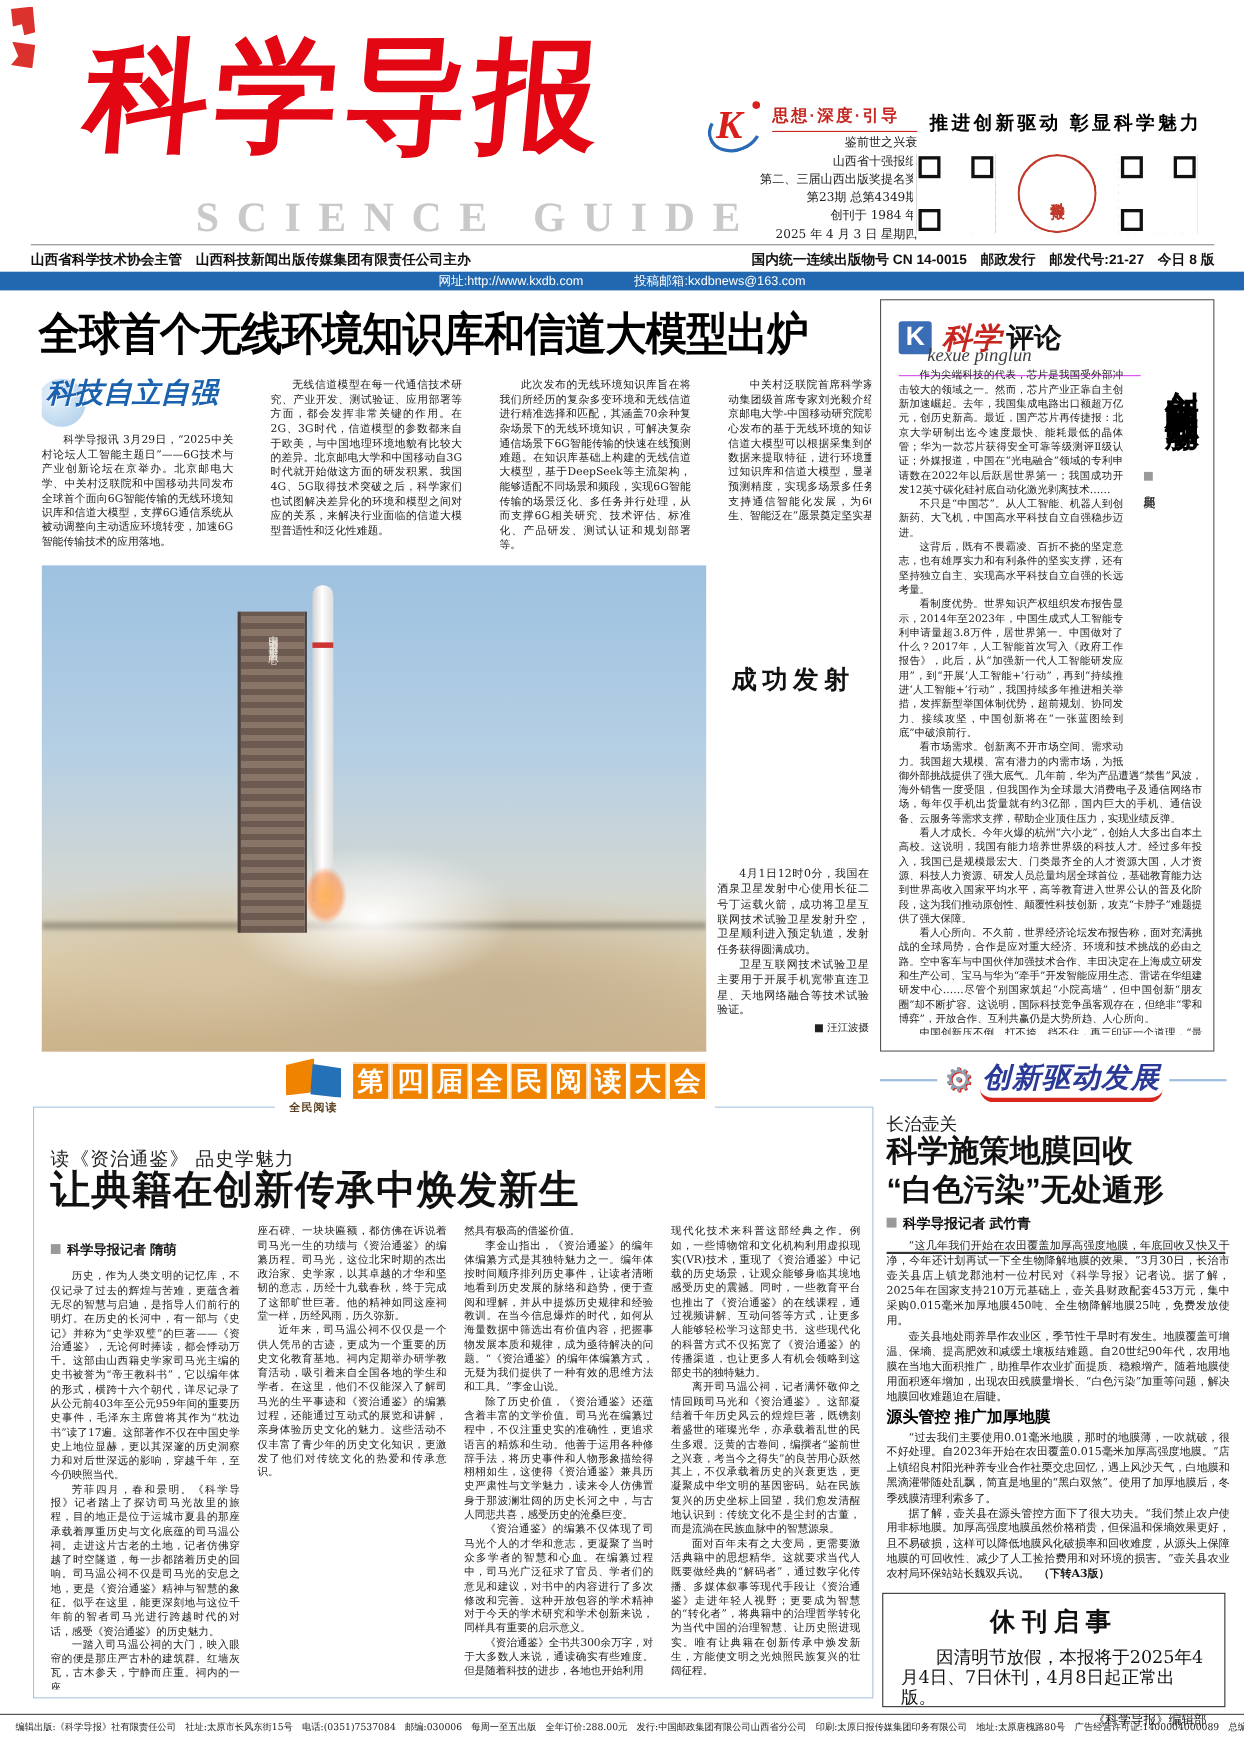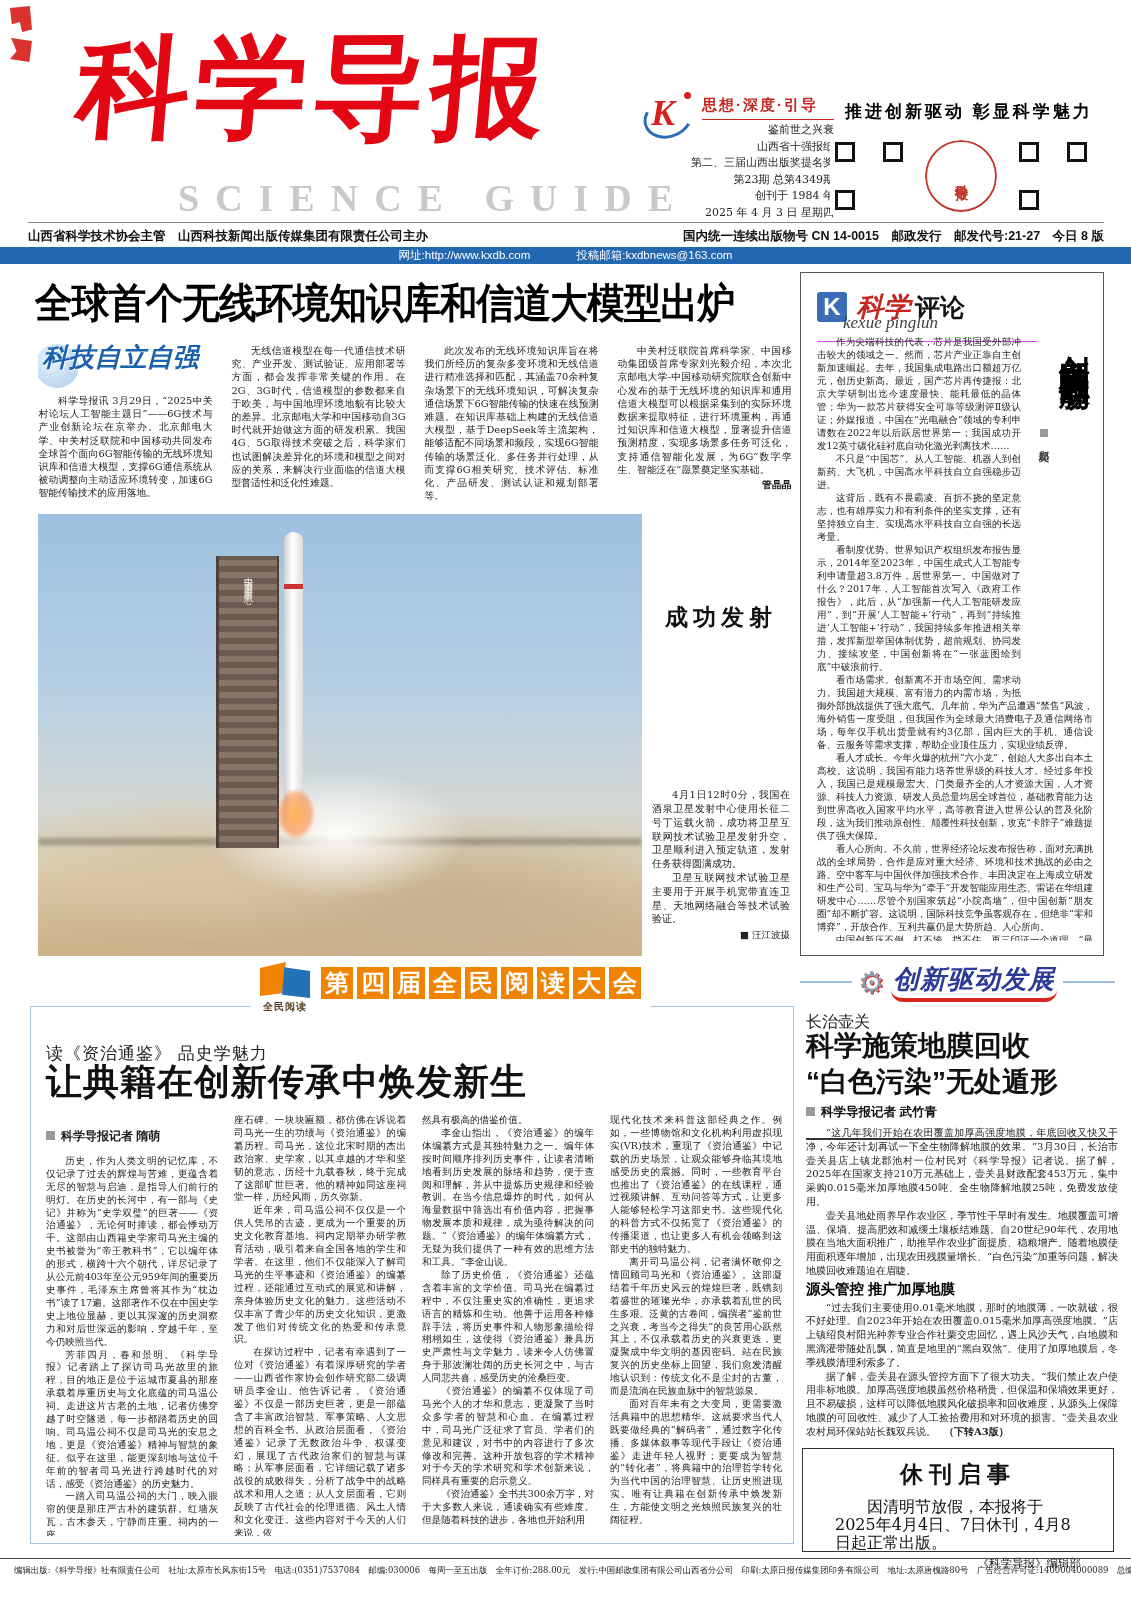--- a/index.html
+++ b/index.html
@@ -44,21 +44,21 @@
   .rule1 { left:28px; top:222px; width:1076px; height:1px; background:#8a8a8a; }
   .publine { left:28px; top:228px; width:1076px; display:flex; justify-content:space-between;
              font-size:12.5px; font-weight:bold; color:#111; }
   .bluebar { left:0; top:247px; width:1131px; height:17px; background:#2268b0; color:#fff;
              font-size:11.5px; display:flex; align-items:center; justify-content:center; gap:46px; }
 
   
   .lead-title { left:35px; top:276px; width:800px; margin:0; font-size:41px; font-weight:bold;
                 color:#000; white-space:nowrap; transform:scaleX(0.92); transform-origin:left;
                 letter-spacing:-1px; }
-  .lead-body { left:38px; top:344px; width:754px; height:166px; display:flex; gap:19px; overflow:hidden;justify-content:center; }
+  .lead-body { left:38px; top:344px; width:754px; height:166px; display:flex; gap:34px; overflow:hidden; }
   .lead-body .lcol { width:174px; flex:0 0 174px; font-size:9.8px; line-height:13.2px; text-align:justify;
                      font-family:"DejaVu Serif",serif; color:#1a1a1a; }
   .lead-body p { margin:0; text-indent:2em; }
   .lead-body .auth { text-align:right; text-indent:0; font-weight:bold; margin-top:2px; }
   .lead-badge { position:relative; width:174px; height:46px; margin-bottom:4px; }
   .lead-badge .circle { position:absolute; left:-4px; top:0; width:44px; height:44px; border-radius:50%;
                         background:radial-gradient(circle at 35% 35%, #e8f2fb, #a9cbe8); }
   .lead-badge .txt { position:absolute; left:4px; top:7px; font-size:26px; font-weight:bold; font-style:italic;
                      color:#1b62ae; letter-spacing:0px; white-space:nowrap; text-shadow:1px 1px 0 #fff; }
 
@@ -144,21 +144,21 @@
   .ikicker { left:806px; top:1012px; font-size:16px; color:#222; }
   .ititle { left:806px; top:1028px; margin:0; font-size:28px; font-weight:bold; line-height:36px; white-space:nowrap; }
   .ibyline { left:806px; top:1104px; width:308px; font-size:12.5px; font-weight:bold;
              border-bottom:2px solid #333; padding-bottom:17px; }
   .ibody { left:806px; top:1126px; width:312px; height:314px; overflow:hidden; }
   .ibody h3 { margin:5px 0 4px 0; font-size:14.5px; font-family:"Liberation Sans",sans-serif; color:#000; }
   .ibody .cont { font-weight:bold; margin-left:8px; }
 
   
   .nbox { left:802px; top:1448px; width:312px; height:104px; border:1px solid #333; box-sizing:border-box;
-          padding:8px 32px; }
+          padding:8px 16px; }
   .ntitle { text-align:center; font-size:23px; font-weight:bold; letter-spacing:6px; margin-top:2px; }
   .nbody { margin:8px 0 0 0; font-size:16px; line-height:18px; text-indent:2em;
            font-family:"DejaVu Serif",serif; }
   .nsign { text-align:right; font-size:11.5px; margin-top:4px; font-family:"DejaVu Serif",serif; }
 
   
   .frule { left:0; top:1558px; width:1131px; height:1px; background:#444; }
   .ftext { left:14px; top:1565px; width:1117px; font-size:8.6px; color:#222; white-space:nowrap;
            transform:scaleX(0.98); transform-origin:left; font-family:"DejaVu Serif",serif; }
 </style>
@@ -303,21 +303,20 @@
       <div class="byline">
         <span class="sq"></span><span>科学导报记者 隋萌</span>
       </div>
       <p>历史，作为人类文明的记忆库，不仅记录了过去的辉煌与苦难，更蕴含着无尽的智慧与启迪，是指导人们前行的明灯。在历史的长河中，有一部与《史记》并称为“史学双璧”的巨著——《资治通鉴》，无论何时捧读，都会悸动万千。这部由山西籍史学家司马光主编的史书被誉为“帝王教科书”，它以编年体的形式，横跨十六个朝代，详尽记录了从公元前403年至公元959年间的重要历史事件，毛泽东主席曾将其作为“枕边书”读了17遍。这部著作不仅在中国史学史上地位显赫，更以其深邃的历史洞察力和对后世深远的影响，穿越千年，至今仍映照当代。</p>
       <p>芳菲四月，春和景明。《科学导报》记者踏上了探访司马光故里的旅程，目的地正是位于运城市夏县的那座承载着厚重历史与文化底蕴的司马温公祠。走进这片古老的土地，记者仿佛穿越了时空隧道，每一步都踏着历史的回响。司马温公祠不仅是司马光的安息之地，更是《资治通鉴》精神与智慧的象征。似乎在这里，能更深刻地与这位千年前的智者司马光进行跨越时代的对话，感受《资治通鉴》的历史魅力。</p>
       <p>一踏入司马温公祠的大门，映入眼帘的便是那庄严古朴的建筑群。红墙灰瓦，古木参天，宁静而庄重。祠内的一座</p>
     </div>
     <div class="rcol">
       <p style="text-indent:0">座石碑、一块块匾额，都仿佛在诉说着司马光一生的功绩与《资治通鉴》的编纂历程。司马光，这位北宋时期的杰出政治家、史学家，以其卓越的才华和坚韧的意志，历经十九载春秋，终于完成了这部旷世巨著。他的精神如同这座祠堂一样，历经风雨，历久弥新。</p>
       <p>近年来，司马温公祠不仅仅是一个供人凭吊的古迹，更成为一个重要的历史文化教育基地。祠内定期举办研学教育活动，吸引着来自全国各地的学生和学者。在这里，他们不仅能深入了解司马光的生平事迹和《资治通鉴》的编纂过程，还能通过互动式的展览和讲解，亲身体验历史文化的魅力。这些活动不仅丰富了青少年的历史文化知识，更激发了他们对传统文化的热爱和传承意识。</p>
-      <p>在探访过程中，记者有幸遇到了一位对《资治通鉴》有着深厚研究的学者——山西省作家协会创作研究部二级调研员李金山。他告诉记者，《资治通鉴》不仅是一部历史巨著，更是一部蕴含了丰富政治智慧、军事策略、人文思想的百科全书。从政治层面看，《资治通鉴》记录了无数政治斗争、权谋变幻，展现了古代政治家们的智慧与谋略；从军事层面看，它详细记载了诸多战役的成败得失，分析了战争中的战略战术和用人之道；从人文层面看，它则反映了古代社会的伦理道德、风土人情和文化变迁。这些内容对于今天的人们来说，依</p>
     </div>
     <div class="rcol">
       <p style="text-indent:0">然具有极高的借鉴价值。</p>
       <p>李金山指出，《资治通鉴》的编年体编纂方式是其独特魅力之一。编年体按时间顺序排列历史事件，让读者清晰地看到历史发展的脉络和趋势，便于查阅和理解，并从中提炼历史规律和经验教训。在当今信息爆炸的时代，如何从海量数据中筛选出有价值内容，把握事物发展本质和规律，成为亟待解决的问题。“《资治通鉴》的编年体编纂方式，无疑为我们提供了一种有效的思维方法和工具。”李金山说。</p>
       <p>除了历史价值，《资治通鉴》还蕴含着丰富的文学价值。司马光在编纂过程中，不仅注重史实的准确性，更追求语言的精炼和生动。他善于运用各种修辞手法，将历史事件和人物形象描绘得栩栩如生，这使得《资治通鉴》兼具历史严肃性与文学魅力，读来令人仿佛置身于那波澜壮阔的历史长河之中，与古人同悲共喜，感受历史的沧桑巨变。</p>
       <p>《资治通鉴》的编纂不仅体现了司马光个人的才华和意志，更凝聚了当时众多学者的智慧和心血。在编纂过程中，司马光广泛征求了官员、学者们的意见和建议，对书中的内容进行了多次修改和完善。这种开放包容的学术精神对于今天的学术研究和学术创新来说，同样具有重要的启示意义。</p>
       <p>《资治通鉴》全书共300余万字，对于大多数人来说，通读确实有些难度。但是随着科技的进步，各地也开始利用</p>
     </div>
     <div class="rcol">
       <p style="text-indent:0">现代化技术来科普这部经典之作。例如，一些博物馆和文化机构利用虚拟现实(VR)技术，重现了《资治通鉴》中记载的历史场景，让观众能够身临其境地感受历史的震撼。同时，一些教育平台也推出了《资治通鉴》的在线课程，通过视频讲解、互动问答等方式，让更多人能够轻松学习这部史书。这些现代化的科普方式不仅拓宽了《资治通鉴》的传播渠道，也让更多人有机会领略到这部史书的独特魅力。</p>

